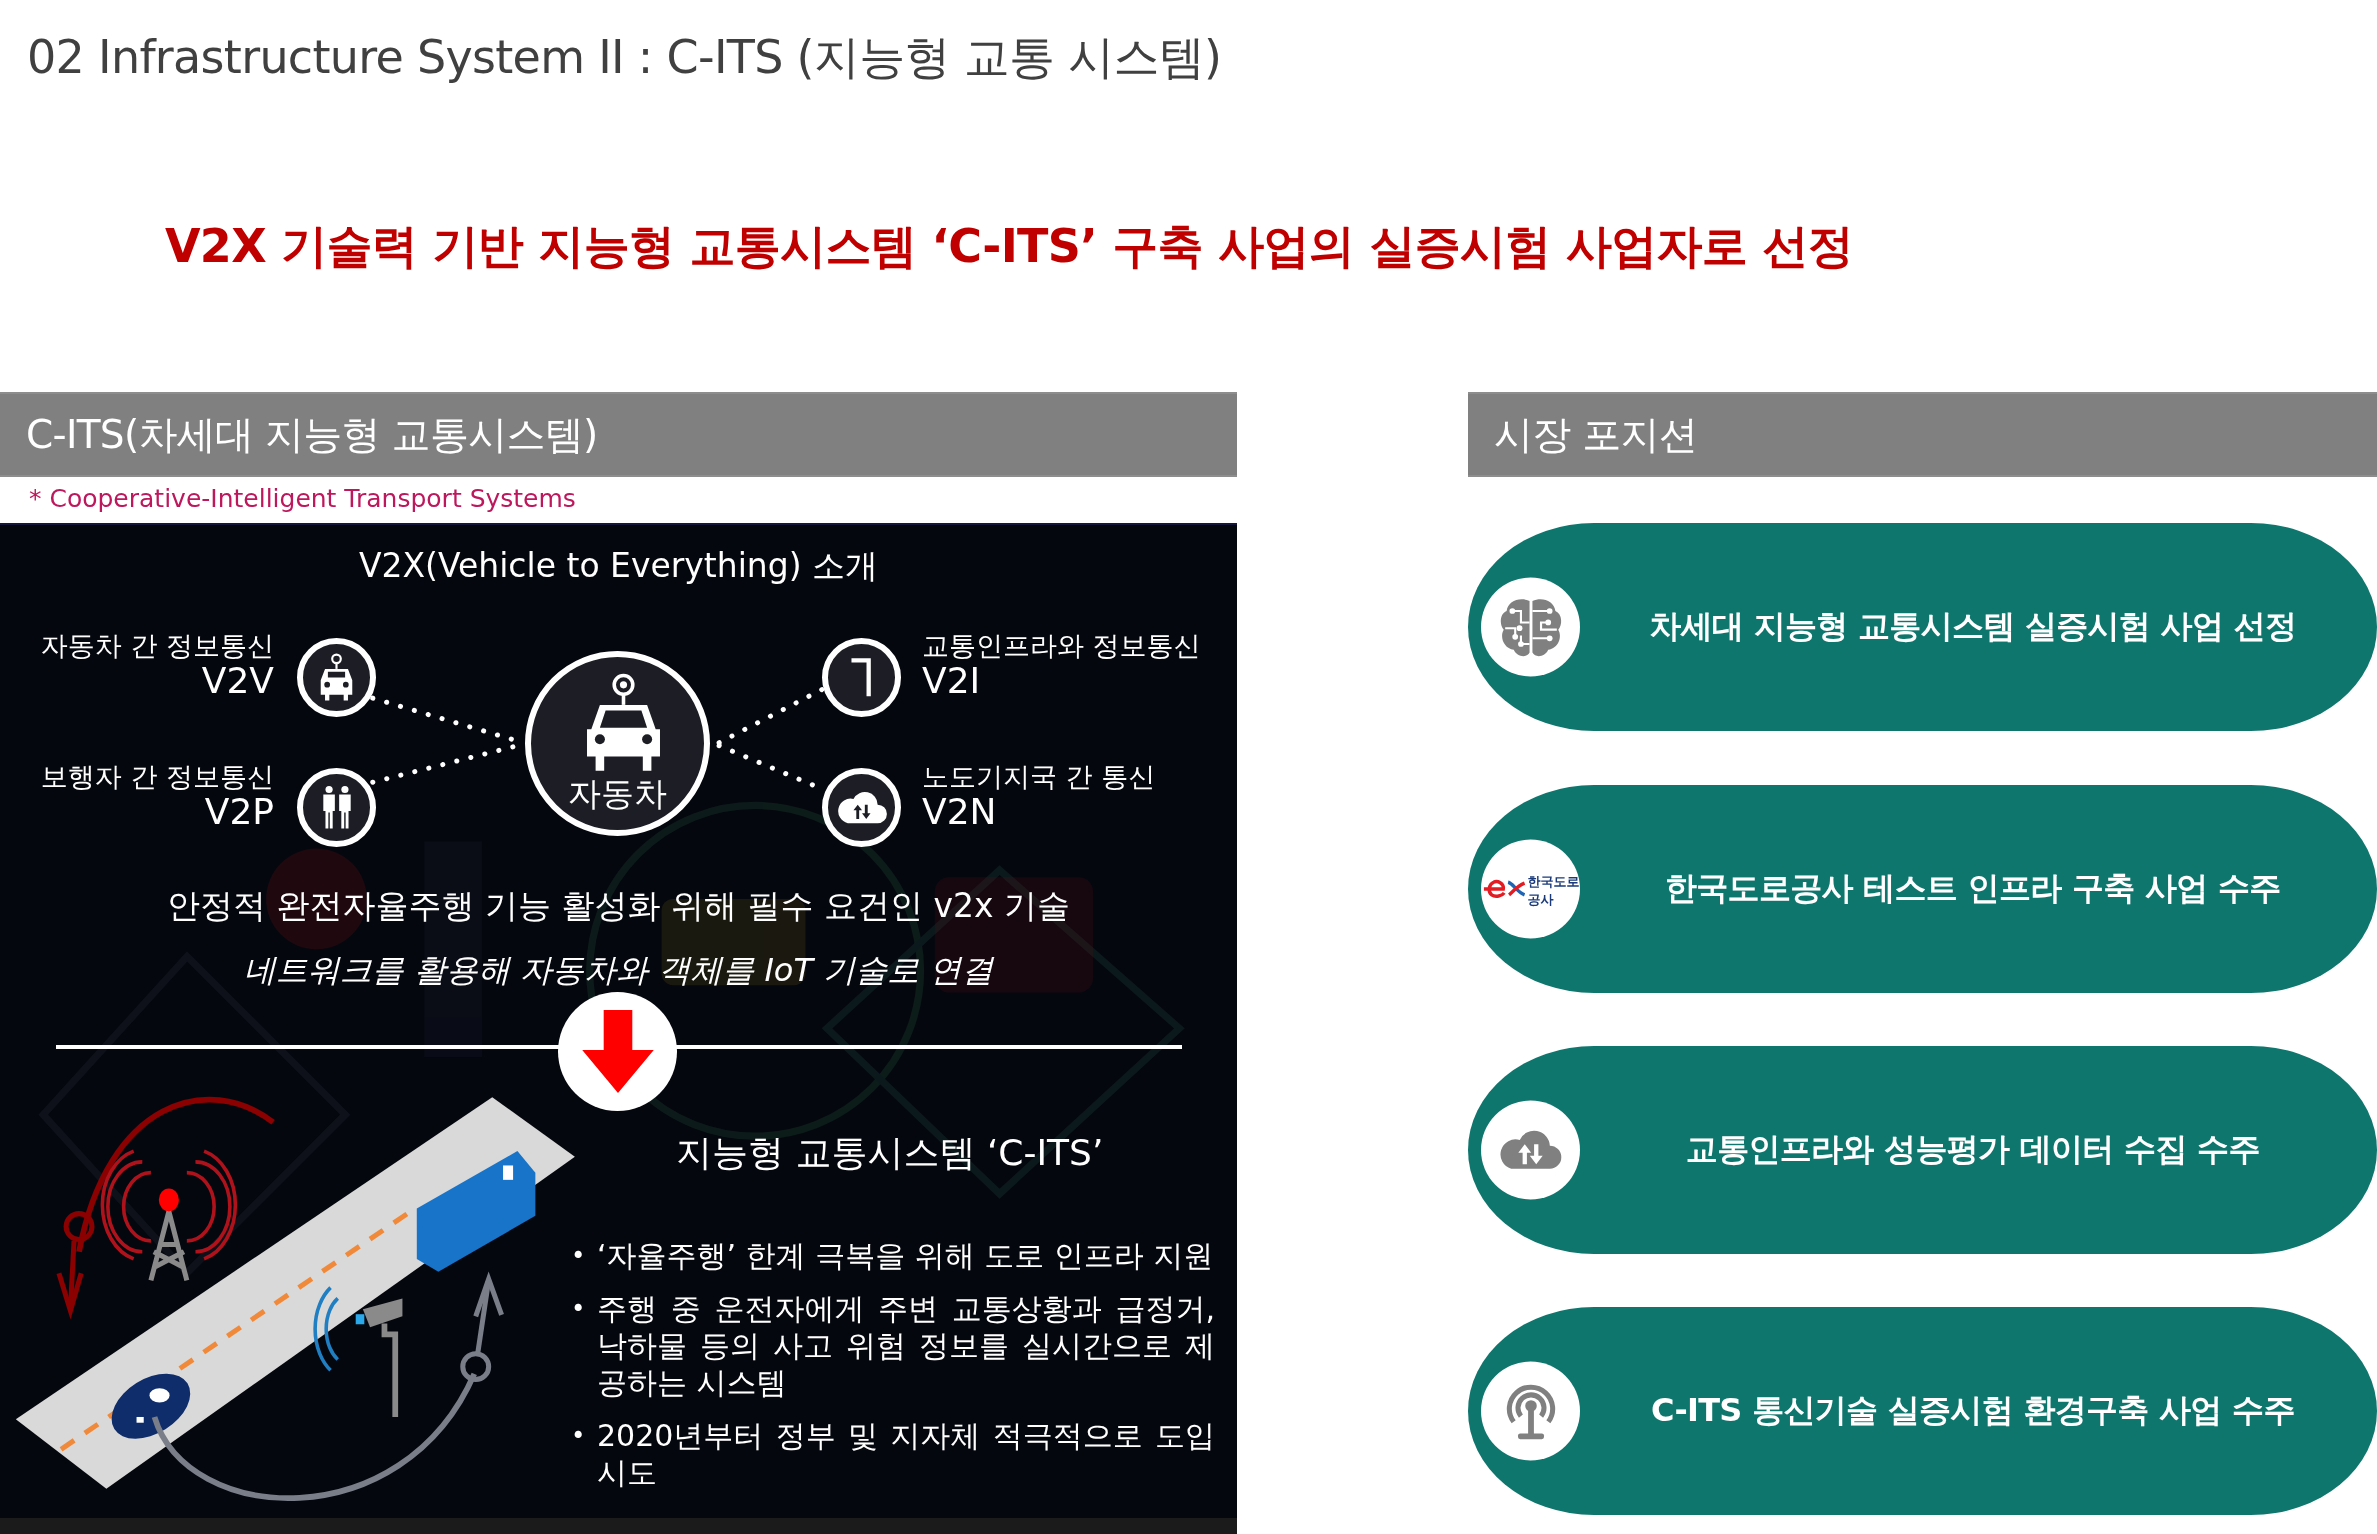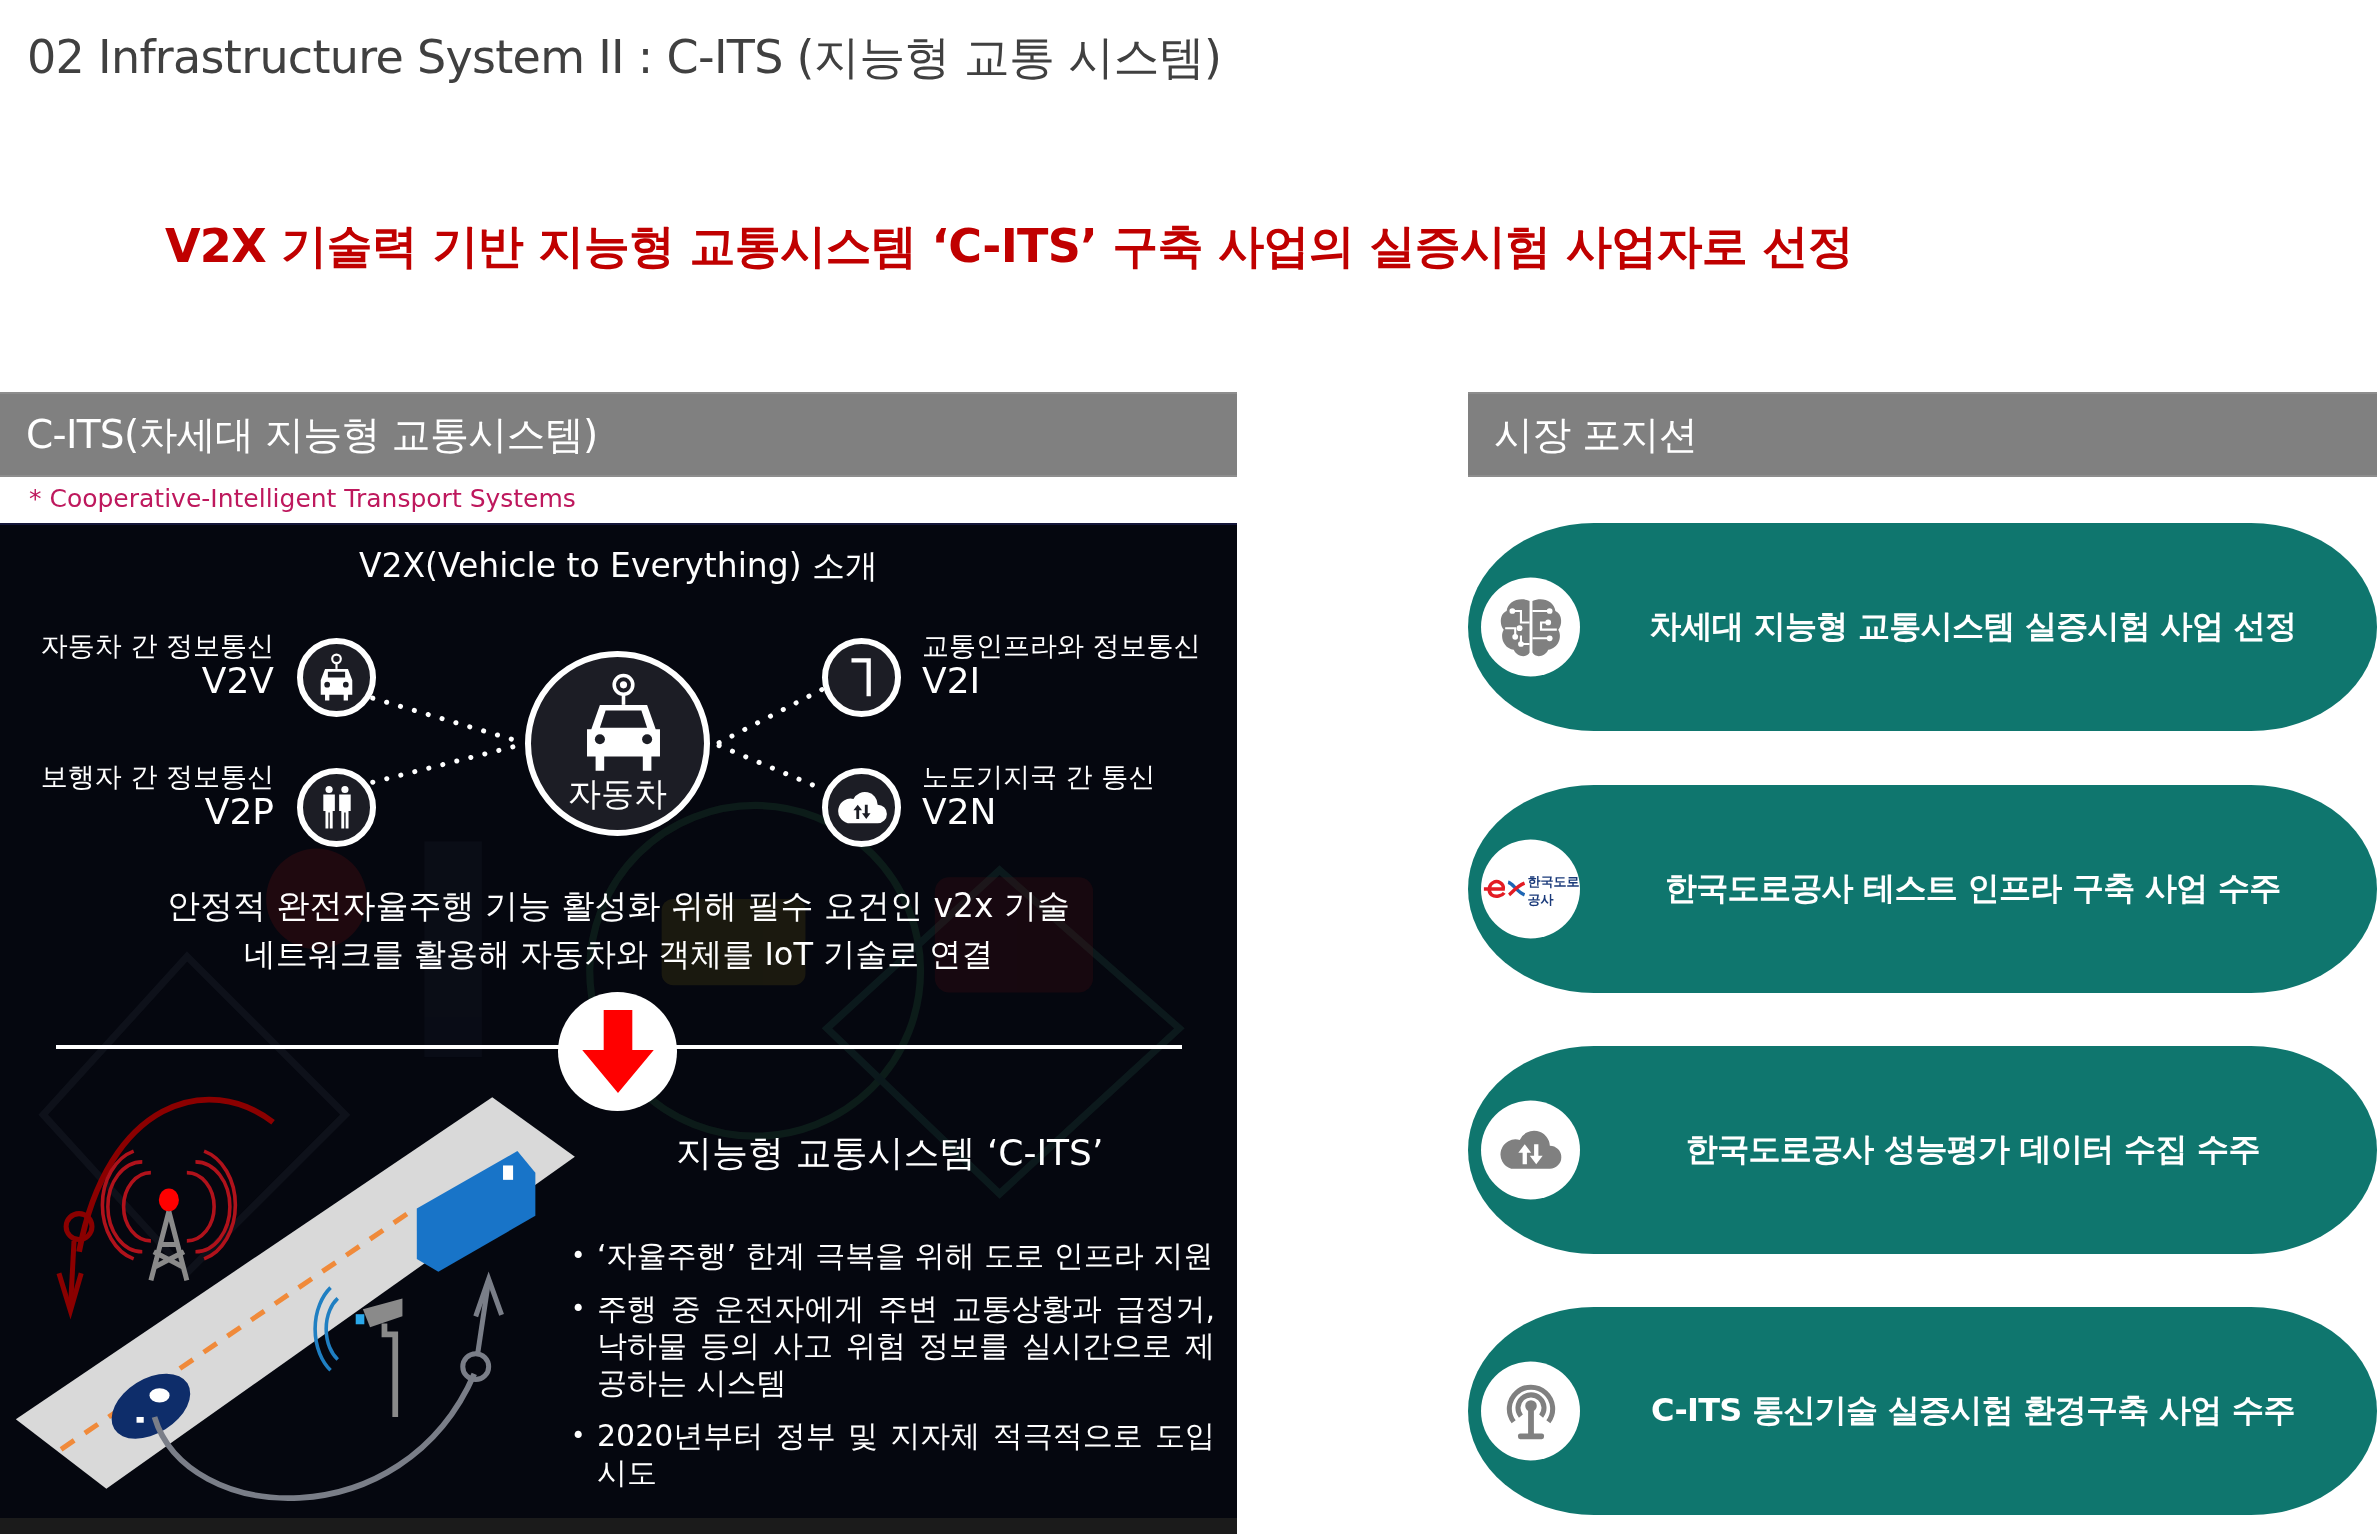--- a/index.html
+++ b/index.html
@@ -28,21 +28,21 @@
   .lbl-left { text-align:right; }
   .lbl-right { text-align:left; }
 
   .node-circle { position:absolute; border-radius:50%; border:6.5px solid #ffffff; background:#1c1d25; display:flex; align-items:center; justify-content:center; }
 
   .center-circle { position:absolute; left:525px; top:126px; width:185px; height:185px; border-radius:50%; border:6.5px solid #ffffff; background:#1c1d25; }
   .center-label { position:absolute; left:0; width:100%; top:115px; text-align:center; color:#fff; font-size:33px; }
 
   .desc-line { position:absolute; left:0; width:1237px; text-align:center; color:#ffffff; white-space:nowrap; }
   .desc-1 { top:359px; font-size:33px; }
-  .desc-2 { top:408px; font-size:32px; }
+  .desc-2 { top:424px; font-size:32px;font-style:italic; }
 
   .divider { position:absolute; left:56px; top:520px; width:1126px; height:4.3px; background:#ffffff; }
   .arrow-badge { position:absolute; left:558px; top:467px; width:119px; height:119px; border-radius:50%; background:#ffffff; }
 
   .cits-title { position:absolute; left:676px; top:604px; color:#ffffff; font-size:36px; white-space:nowrap; }
 
   .bullets { position:absolute; left:568px; top:712px; width:647px; color:#ffffff; font-size:30px; line-height:37px; list-style:none; }
   .bullets li { position:relative; padding-left:29px; margin-bottom:16px; text-align:justify; text-align-last:left; }
   .bullets li::before { content:"\2022"; position:absolute; left:2.9px; top:0; font-size:24.4px; }
 
@@ -264,21 +264,21 @@
 </div>
 
 <div class="pill" style="top:1046px;">
   <div class="pill-icon">
     <svg width="65" height="43" viewBox="0 0 90 60">
         <path d="M18 56 H72 A16 16 0 0 0 72 24 A22 22 0 0 0 30 16 A18 18 0 0 0 18 56 Z" fill="#808080"></path>
         <path d="M34 50 V34 H28 L37 22 L46 34 H40 V50 Z" fill="#fff"></path>
         <path d="M50 22 V38 H44 L53 50 L62 38 H56 V22 Z" fill="#fff"></path>
       </svg>
   </div>
-  <div class="pill-text">한국도로공사 성능평가 데이터 수집 수주</div>
+  <div class="pill-text">교통인프라와 성능평가 데이터 수집 수주</div>
 </div>
 
 <div class="pill" style="top:1307px;">
   <div class="pill-icon">
     <svg width="58" height="65" viewBox="0 0 80 90">
         <path d="M16 60 A30 30 0 1 1 64 60" fill="none" stroke="#808080" stroke-width="7"></path>
         <path d="M26 52 A18 18 0 1 1 54 52" fill="none" stroke="#808080" stroke-width="7"></path>
         <circle cx="40" cy="38" r="8" fill="#808080"></circle>
         <rect x="36" y="44" width="8" height="34" fill="#808080"></rect>
         <rect x="22" y="76" width="36" height="8" rx="3" fill="#808080"></rect>

